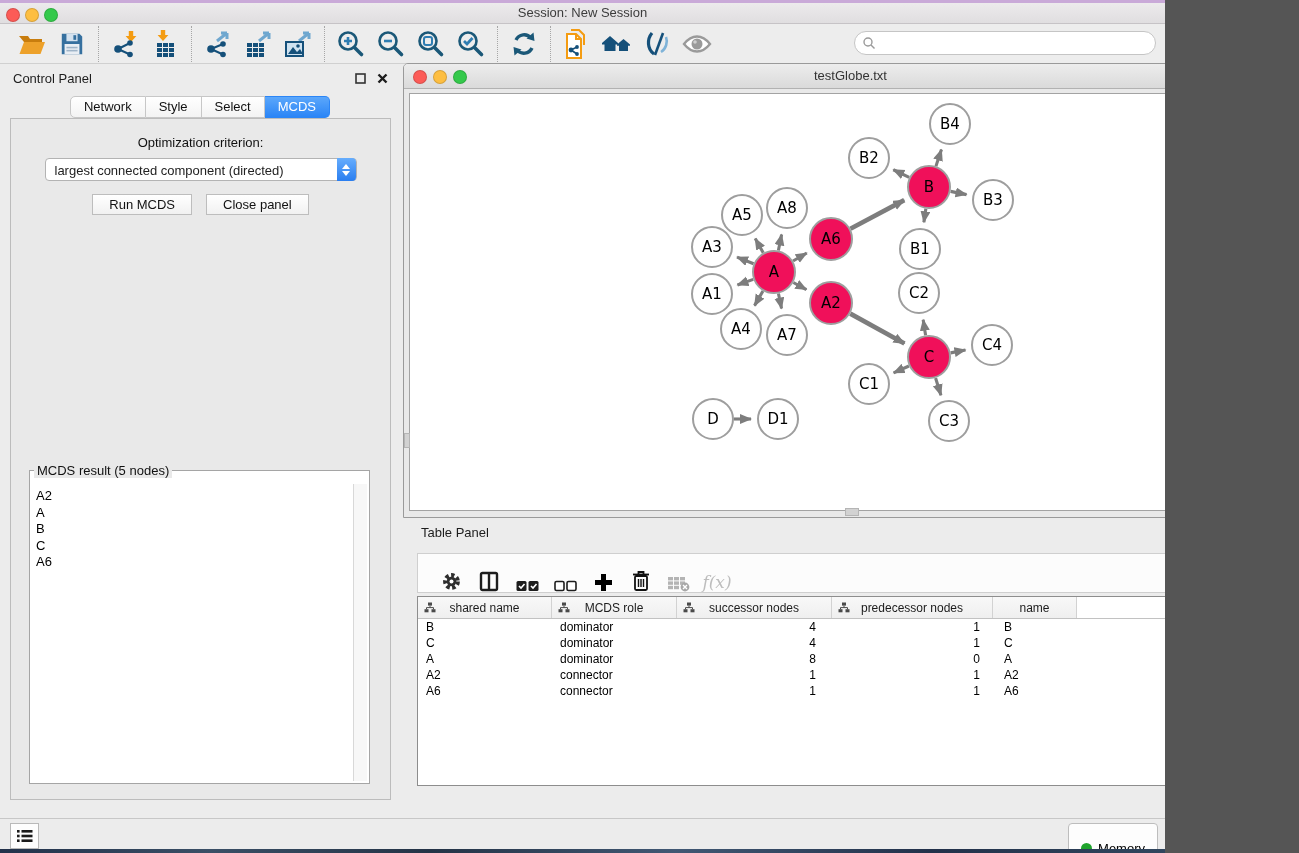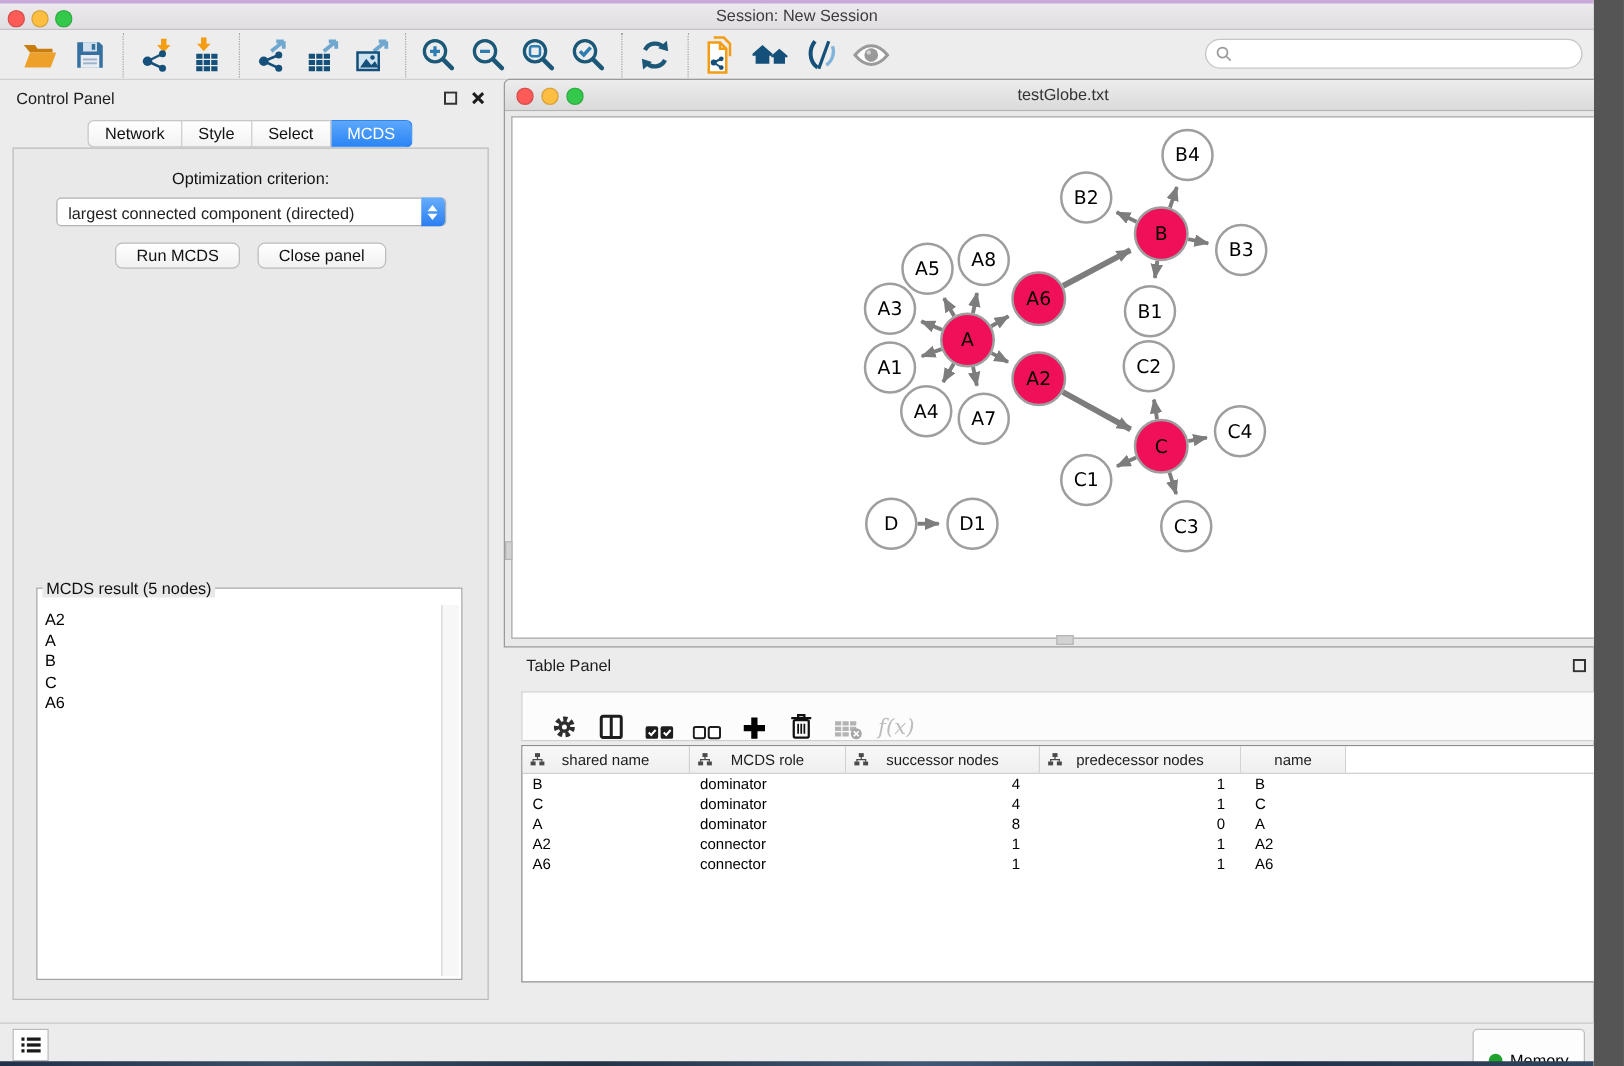--- a/index.html
+++ b/index.html
@@ -1,16 +1,16 @@
 <!DOCTYPE html>
 <html><head>
 <meta charset="utf-8">
 <style>
   html,body{margin:0;padding:0;background:#555;}
-  .app{position:relative;width:1275px;height:853px;background:#ececec;
+  .app{position:relative;width:1165px;height:853px;background:#ececec;
        font-family:"Liberation Sans",sans-serif;overflow:hidden;color:#222;}
   
   .wall-top{position:absolute;top:0;left:0;right:0;height:3px;background:#c9a9d8;}
   .titlebar{position:absolute;top:3px;left:0;right:0;height:20px;
             background:linear-gradient(#eceaec,#e0dee0);border-bottom:1px solid #c6c3c6;}
   .title-text{text-align:center;font-size:13px;line-height:20px;color:#3c3c3c;}
   .traffic{position:absolute;left:6px;top:5px;display:flex;gap:5px;}
   .light{width:12px;height:12px;border-radius:50%;border:0.5px solid rgba(0,0,0,.15);}
   .lr{background:#fc5b57}.ly{background:#fdbe41}.lg{background:#34c94b}
   
@@ -40,21 +40,21 @@
              padding-left:9px;box-sizing:border-box;}
   .stepper{position:absolute;right:0;top:-1px;width:19px;height:23px;border-radius:0 4px 4px 0;
            background:linear-gradient(#66adfd,#2a7ef0);display:flex;flex-direction:column;
            align-items:center;justify-content:center;gap:2px;}
   .tri-up{width:0;height:0;border-left:4px solid transparent;border-right:4px solid transparent;
           border-bottom:5px solid #fff;}
   .tri-dn{width:0;height:0;border-left:4px solid transparent;border-right:4px solid transparent;
           border-top:5px solid #fff;}
   .btnrow{display:flex;justify-content:center;gap:14px;margin-top:13px;}
   .mbtn{height:21px;padding:0 16px;font-size:13px;background:linear-gradient(#ffffff,#f1f1f1);
-        border:1px solid #bdbdbd;border-radius:6px;line-height:20px;color:#111;}
+        border:1px solid #bdbdbd;border-radius:0;line-height:20px;color:#111;}
   .result-fs{position:absolute;left:6px;right:8px;top:332px;bottom:3px;border:1px solid #a5a5a5;
              margin:12px;padding:2px;background:#fff;}
   .result-fs legend{font-size:13px;color:#111;padding:0 3px;margin-left:2px;background:#e9e9e9;}
   .result-wrap{position:absolute;left:2px;right:2px;top:6px;bottom:2px;background:#fff;display:flex;}
   .result-list{flex:1;list-style:none;margin:0;padding:4px 0 0 4px;font-size:13px;line-height:16.5px;color:#000;}
   .result-scroll{width:13px;border-left:1px solid #d8d8d8;background:#f7f7f7;}
   
   .netwin{position:absolute;left:403px;top:63px;width:895px;height:455px;background:#e9e9e9;
           border:1px solid #9a9a9a;border-radius:5px 5px 0 0;box-sizing:border-box;}
   .net-titlebar{position:relative;height:24px;background:linear-gradient(#ededed,#dadada);

